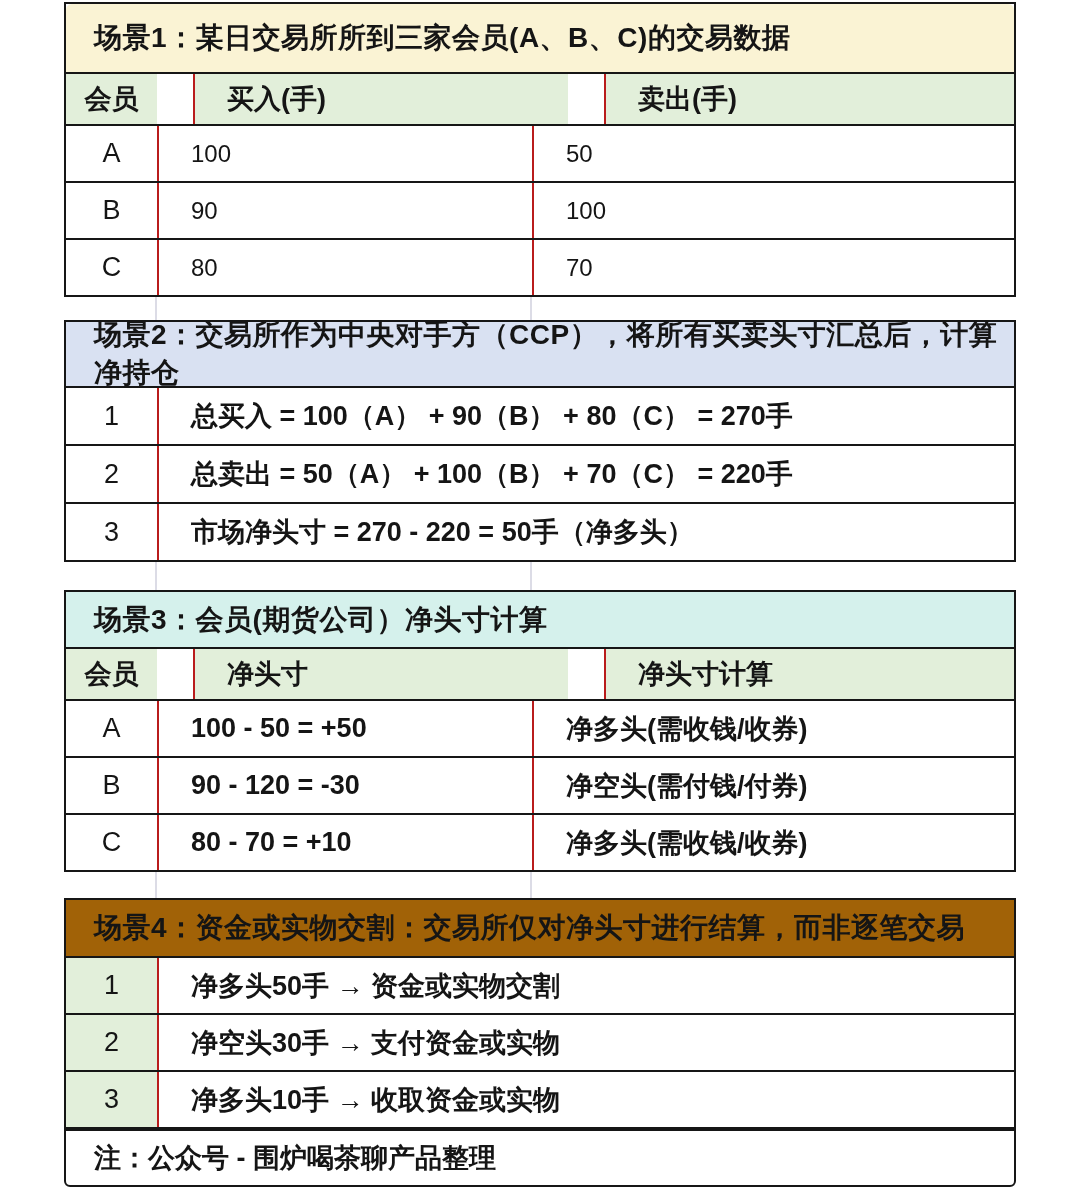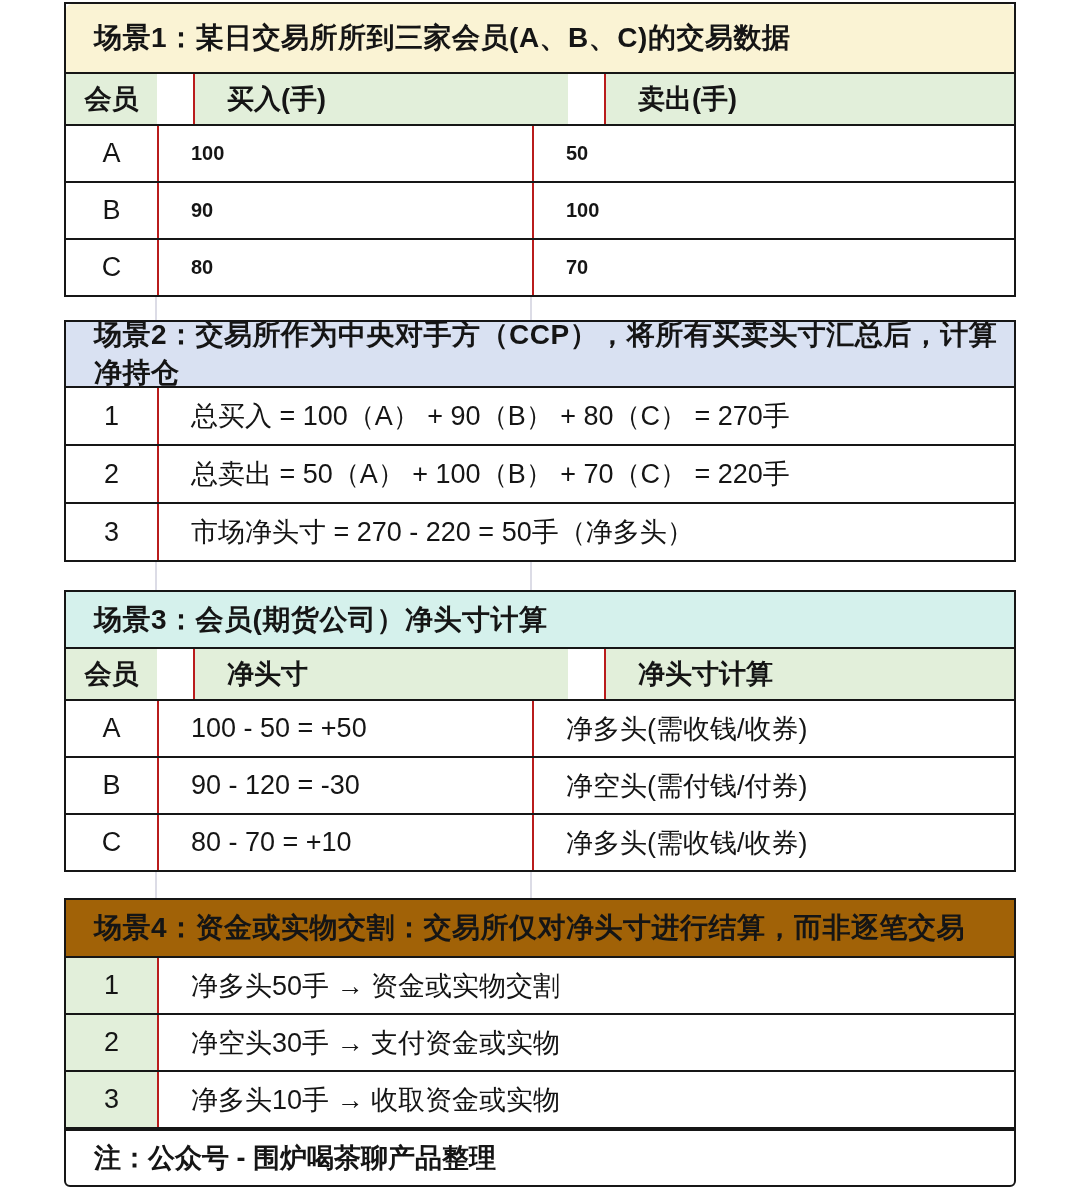--- a/index.html
+++ b/index.html
@@ -26,23 +26,23 @@
   .cols3 { grid-template-columns: 91px 375px 1fr; }
   .cols2 { grid-template-columns: 91px 1fr; }
   .cell { display: flex; align-items: center; font-size: 27px; background: #fff; }
   .cols3 .cell + .cell, .cols2 .cell + .cell { border-left: 2px solid #b91c1c; }
   .c1 { justify-content: center; }
   .c2, .c3 { padding-left: 32px; }
   .thead { height: 52px; gap: 36px; }
   .thead .cell { background: #E2EFDA; font-weight: bold; }
   .drow { height: 57px; }
   .srow { height: 58px; }
-  .bold { font-weight: normal; }
+  .bold { font-weight: bold; }
   .num { font-size: 27px; }
-  .val { font-size: 20px; font-weight: bold; }
+  .val { font-size: 24px; }
   .greenbg { background: #E2EFDA; }
 
   
   .gap { position: relative; background: #fff; }
   .gap.g1 { height: 23px; }
   .gap.g2 { height: 28px; }
   .gap.g3 { height: 26px; }
   .gap .v { position: absolute; top: 0; bottom: 0; width: 2px; background: #dcdce6; }
   .gap .v1 { left: 91px; }
   .gap .v2 { left: 466px; }

